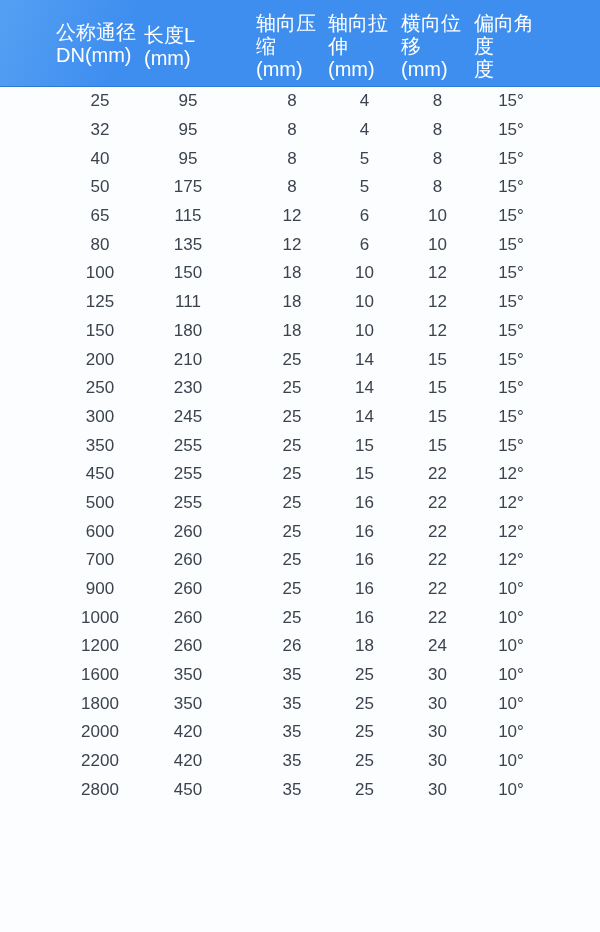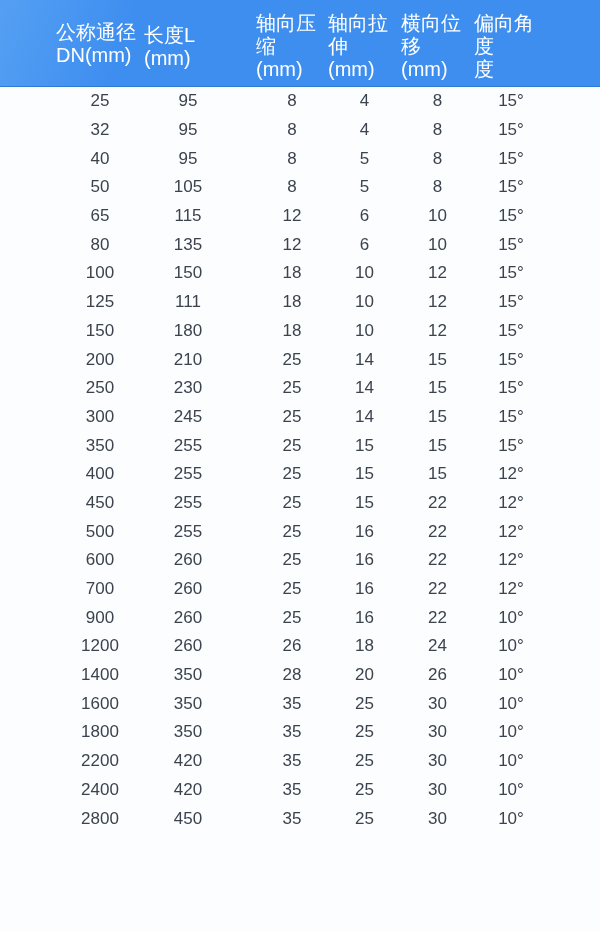--- a/index.html
+++ b/index.html
@@ -106,21 +106,21 @@
       <tr>
         <td>40</td>
         <td>95</td>
         <td>8</td>
         <td>5</td>
         <td>8</td>
         <td>15°</td>
       </tr>
       <tr>
         <td>50</td>
-        <td>105</td>
+        <td>175</td>
         <td>8</td>
         <td>5</td>
         <td>8</td>
         <td>15°</td>
       </tr>
       <tr>
         <td>65</td>
         <td>115</td>
         <td>12</td>
         <td>6</td>
@@ -185,28 +185,20 @@
       </tr>
       <tr>
         <td>350</td>
         <td>255</td>
         <td>25</td>
         <td>15</td>
         <td>15</td>
         <td>15°</td>
       </tr>
       <tr>
-        <td>400</td>
-        <td>255</td>
-        <td>25</td>
-        <td>15</td>
-        <td>15</td>
-        <td>12°</td>
-      </tr>
-      <tr>
         <td>450</td>
         <td>255</td>
         <td>25</td>
         <td>15</td>
         <td>22</td>
         <td>12°</td>
       </tr>
       <tr>
         <td>500</td>
         <td>255</td>
@@ -233,61 +225,61 @@
       </tr>
       <tr>
         <td>900</td>
         <td>260</td>
         <td>25</td>
         <td>16</td>
         <td>22</td>
         <td>10°</td>
       </tr>
       <tr>
+        <td>1000</td>
+        <td>260</td>
+        <td>25</td>
+        <td>16</td>
+        <td>22</td>
+        <td>10°</td>
+      </tr>
+      <tr>
         <td>1200</td>
         <td>260</td>
         <td>26</td>
         <td>18</td>
         <td>24</td>
-        <td>10°</td>
-      </tr>
-      <tr>
-        <td>1400</td>
-        <td>350</td>
-        <td>28</td>
-        <td>20</td>
-        <td>26</td>
         <td>10°</td>
       </tr>
       <tr>
         <td>1600</td>
         <td>350</td>
         <td>35</td>
         <td>25</td>
         <td>30</td>
         <td>10°</td>
       </tr>
       <tr>
         <td>1800</td>
         <td>350</td>
         <td>35</td>
         <td>25</td>
         <td>30</td>
         <td>10°</td>
       </tr>
       <tr>
+        <td>2000</td>
+        <td>420</td>
+        <td>35</td>
+        <td>25</td>
+        <td>30</td>
+        <td>10°</td>
+      </tr>
+      <tr>
         <td>2200</td>
-        <td>420</td>
-        <td>35</td>
-        <td>25</td>
-        <td>30</td>
-        <td>10°</td>
-      </tr>
-      <tr>
-        <td>2400</td>
         <td>420</td>
         <td>35</td>
         <td>25</td>
         <td>30</td>
         <td>10°</td>
       </tr>
       <tr>
         <td>2800</td>
         <td>450</td>
         <td>35</td>

